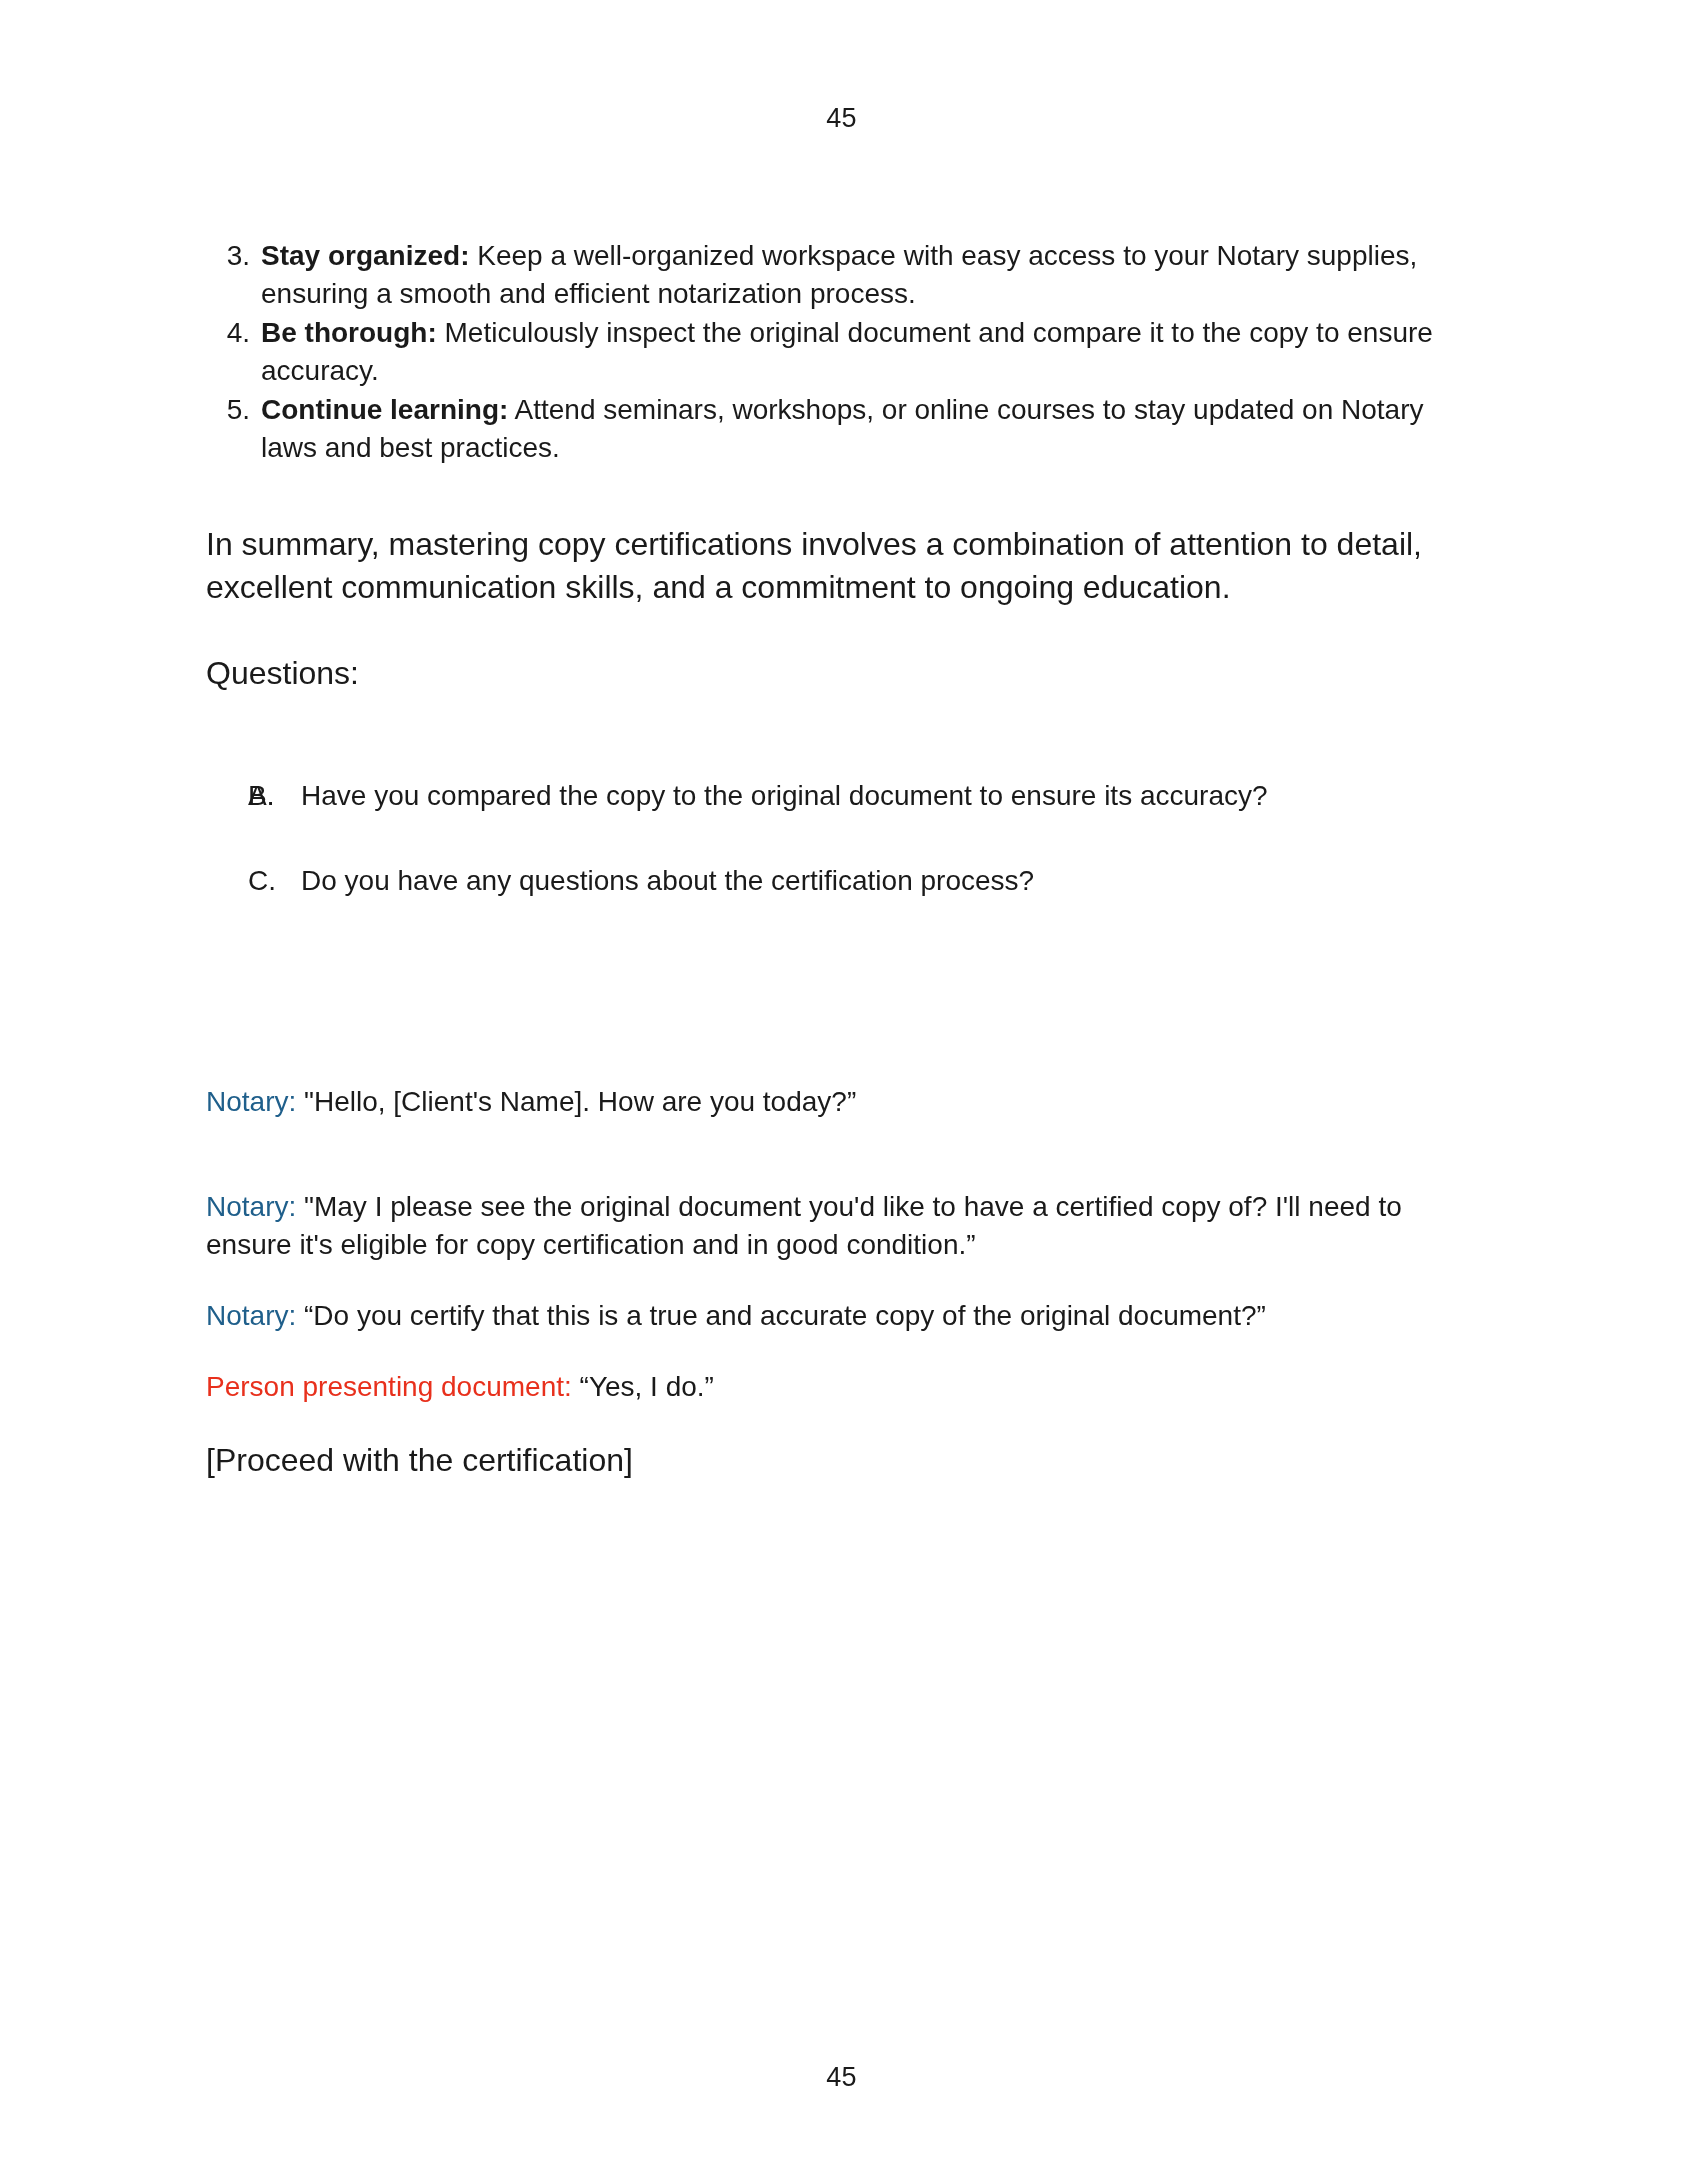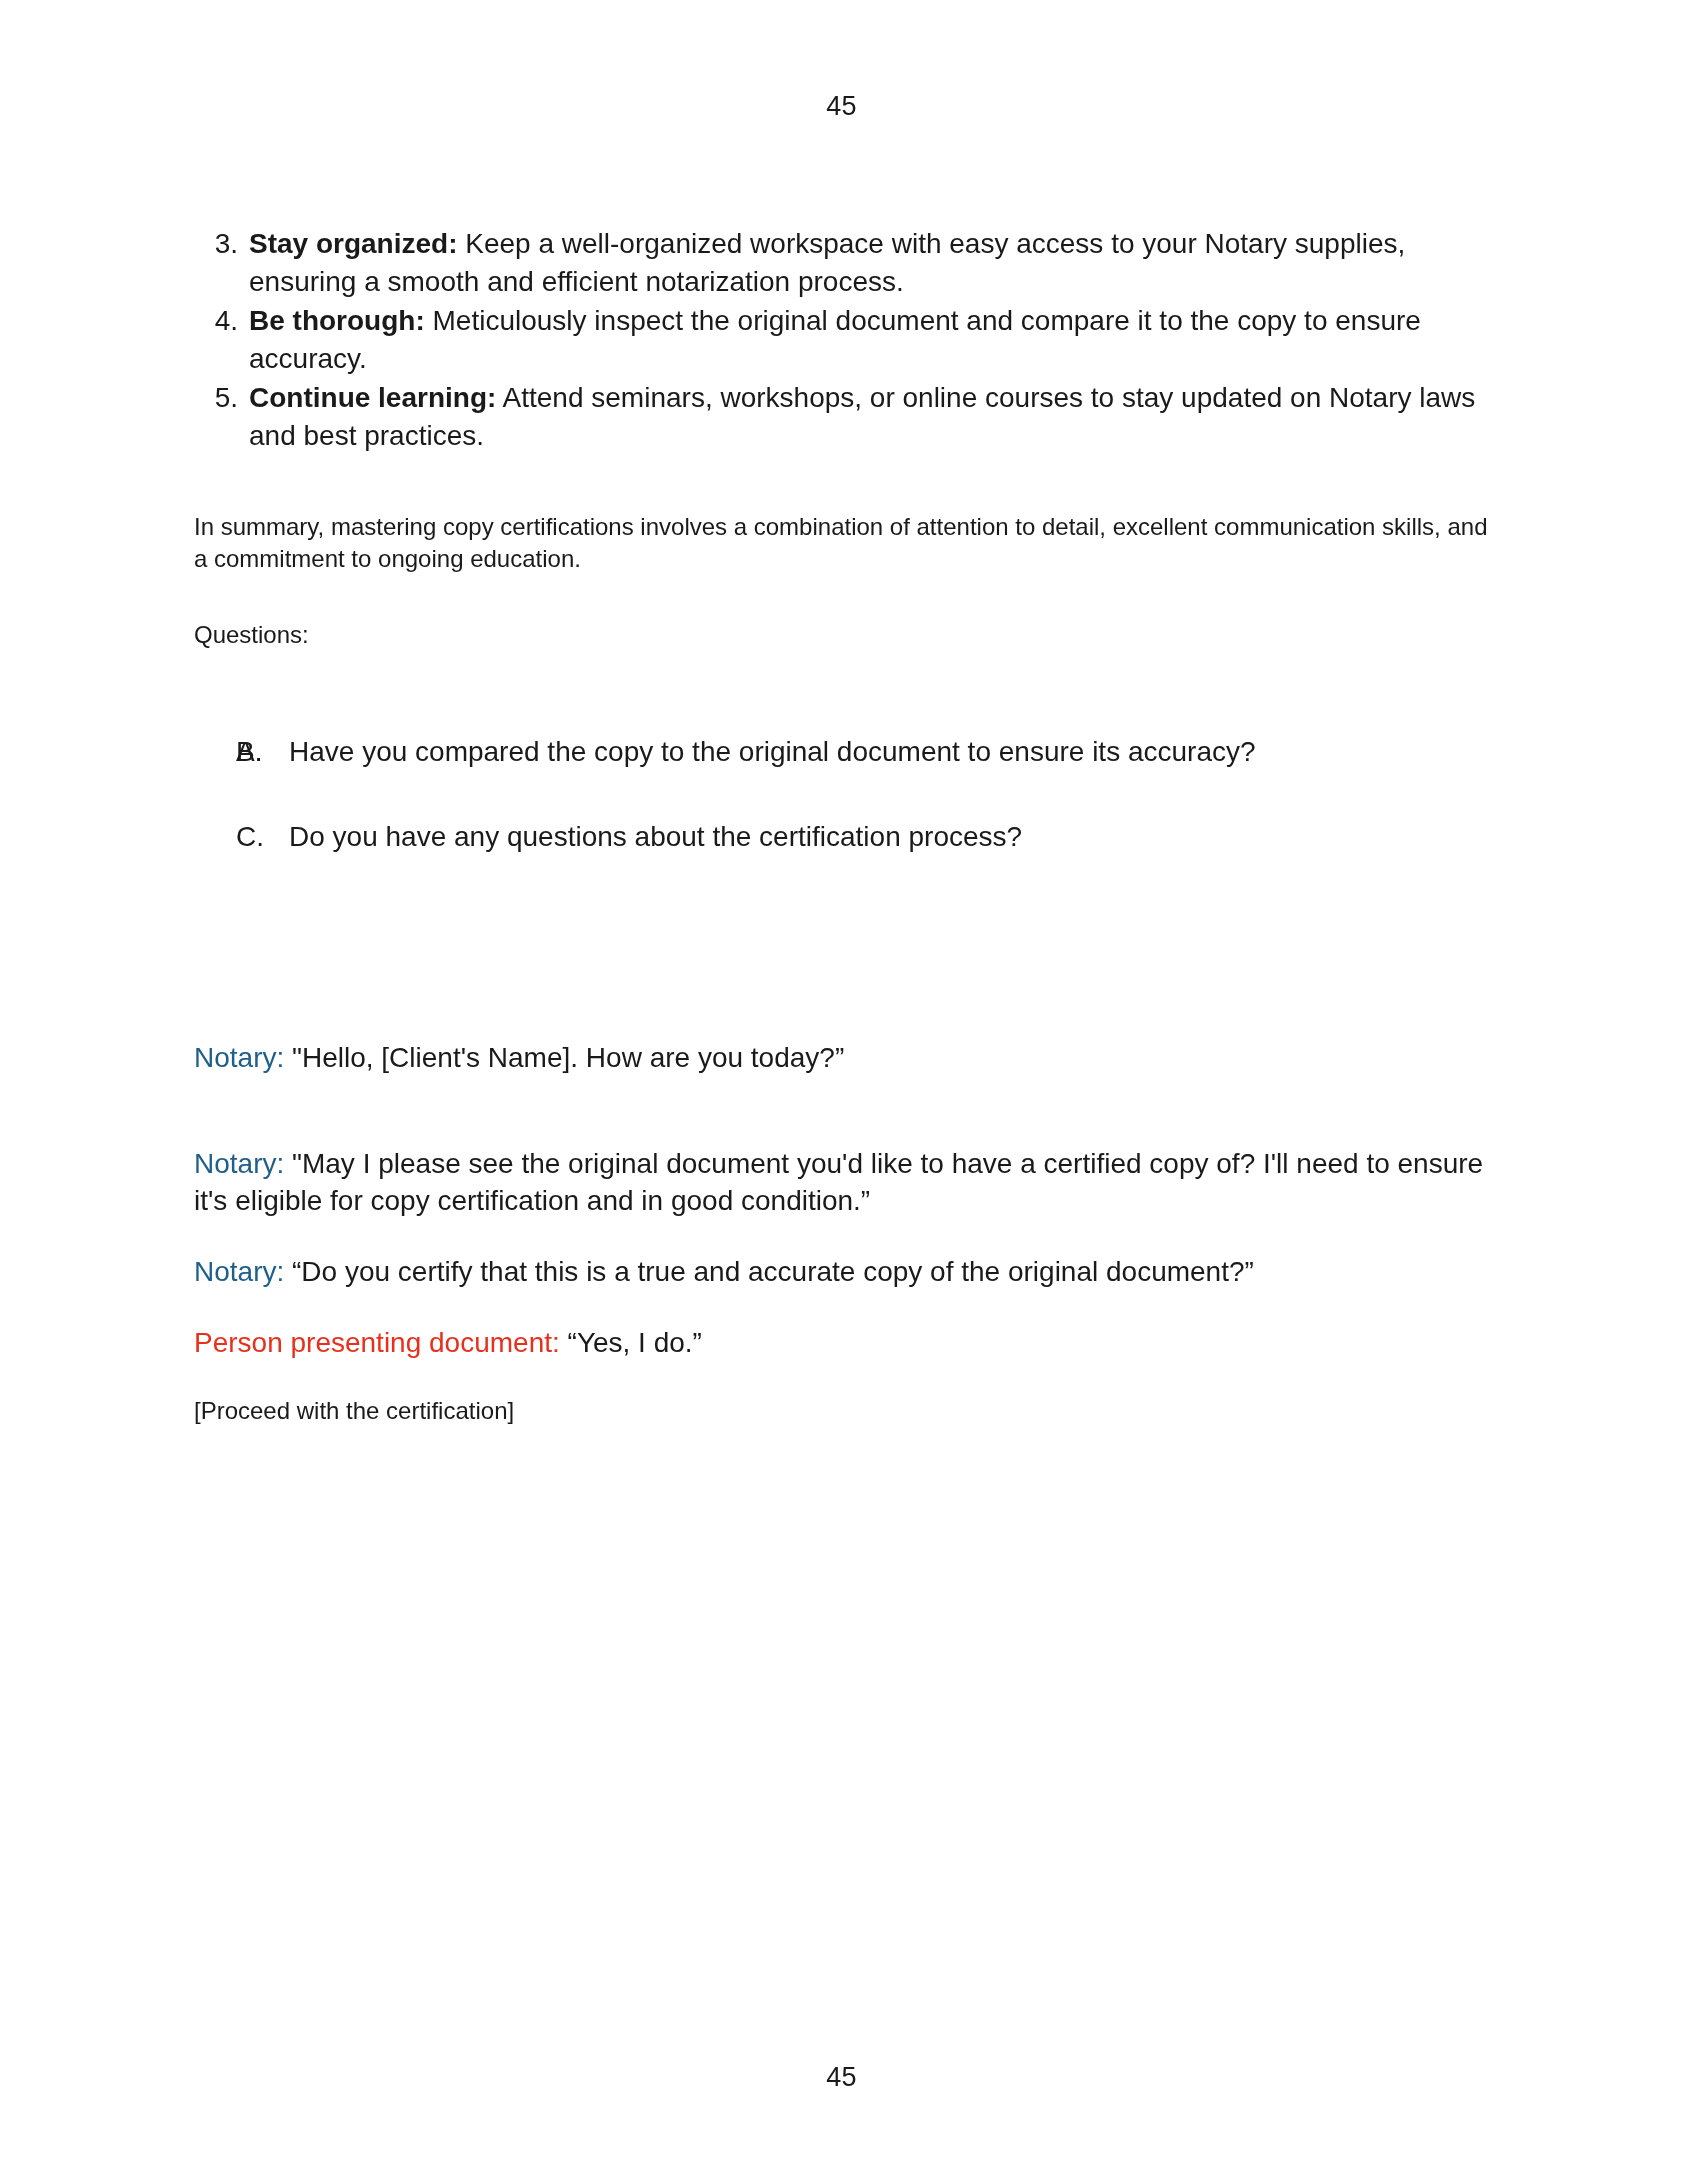--- a/index.html
+++ b/index.html
@@ -12,21 +12,21 @@
     height: 2178px;
     font-family: "Liberation Sans", sans-serif;
     color: #1a1a1a;
     -webkit-font-smoothing: antialiased;
   }
   .page {
     position: relative;
     width: 1683px;
     height: 2178px;
     box-sizing: border-box;
-    padding: 0;
+    padding: 12px;
   }
   .page-number {
     text-align: center;
     font-size: 27px;
     color: #1a1a1a;
     letter-spacing: 0.3px;
   }
   .page-number.top {
     padding-top: 91px;
   }
@@ -58,21 +58,21 @@
     text-align: right;
     font-size: 28px;
   }
   .num-list li b {
     font-weight: bold;
   }
   .first-list {
     margin-top: 103px;
   }
   p.body {
-    font-size: 24px;
+    font-size: 32px;
     line-height: 1.33;
     margin: 0;
   }
   .gap-lg { height: 55px; }
   .gap-md { height: 44px; }
   .gap-sm { height: 34px; }
   .gap-xs { height: 24px; }
   .bold { font-weight: normal; }
   .alpha-list {
     margin: 0;

